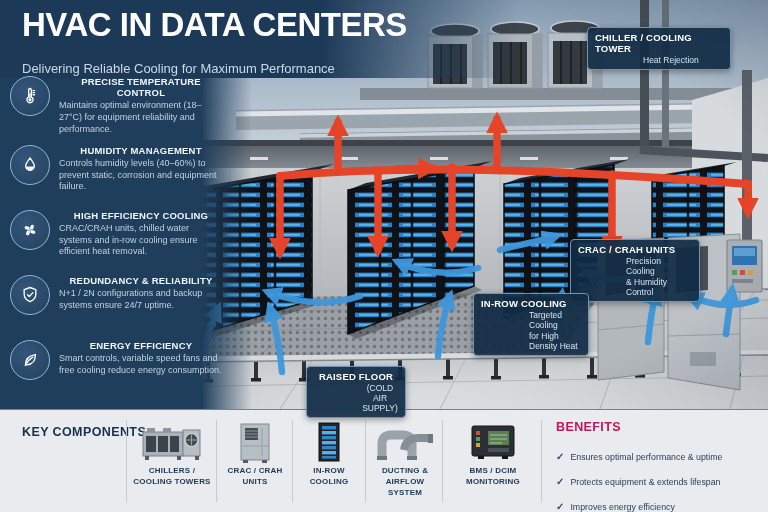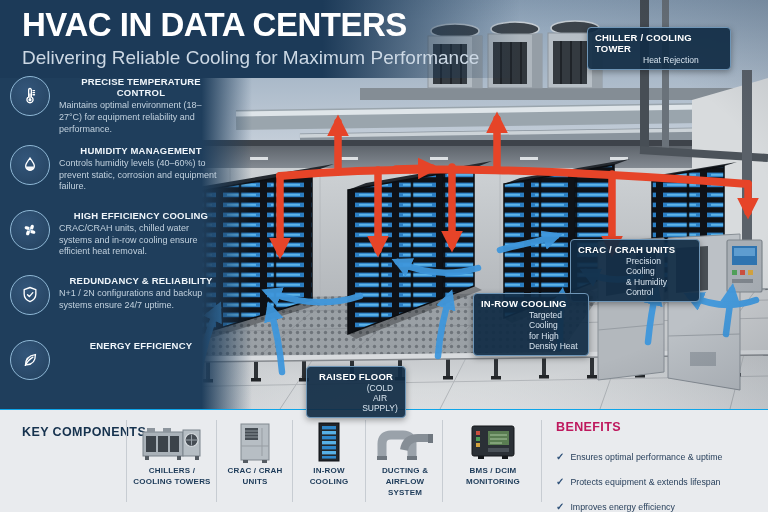--- a/index.html
+++ b/index.html
@@ -9,21 +9,21 @@
   
   .scene{position:absolute;left:0;top:0;width:768px;height:463px;overflow:hidden;background:#4d7c0f;}
   .scene svg.bg{position:absolute;left:0;top:0;}
   .ov-left{position:absolute;left:0;top:0;width:252px;height:409px;
     background:linear-gradient(90deg,#1f3e5c 0%,#1f3e5c 80%,rgba(31,62,92,0) 100%);}
   .ov-top{position:absolute;left:0;top:0;width:520px;height:78px;
     background:linear-gradient(90deg,#1c3a58 0%,#1c3a58 62%,rgba(28,58,88,0) 100%);}
 
   .hdr{position:absolute;left:22px;top:6px;z-index:5;}
   .hdr h1{margin:0;font-size:33px;font-weight:bold;color:#ffffff;letter-spacing:-0.5px;}
-  .hdr .sub{margin-top:3px;font-size:19px;color:#ccd8e4;}
+  .hdr .sub{margin-top:17px;font-size:13px;color:#ccd8e4;}
 
   .features{position:absolute;left:10px;top:76px;width:216px;z-index:5;list-style:none;margin:0;padding:0;}
   .feat{display:flex;gap:9px;margin-bottom:9px;min-height:56px;}
   .f-ic{flex:0 0 38px;width:38px;height:38px;border-radius:50%;border:1.5px solid #8fb8d6;
     background:radial-gradient(circle at 40% 35%,#33567a,#24415e);display:flex;align-items:center;justify-content:center;}
   .f-tx{width:164px;}
   .f-t{font-size:9.5px;font-weight:bold;color:#f0f6fb;letter-spacing:.2px;margin-bottom:2px;text-align:center;}
   .f-d{font-size:9px;color:#c2d1de;line-height:1.32;}
 
   
@@ -380,20 +380,21 @@
       </li>
       <li class="feat">
         <span class="f-ic">
           <svg width="20" height="20" viewBox="0 0 24 24" fill="none" stroke="#fff" stroke-width="1.6" stroke-linecap="round">
             <path d="M6.5 18.5C6.5 10.5 10.5 6.5 18.5 5.5c0 8-3 12-10.5 12.3" fill="none"></path>
             <path d="M6.5 18.5c2-4.5 5-7.5 9-10"></path>
           </svg>
         </span>
         <span class="f-tx">
           <div class="f-t">ENERGY EFFICIENCY</div>
+          <div class="f-d">Smart controls, variable speed fans and free cooling reduce energy consumption.</div>
         </span>
       </li>
     </ul>
 
     <div class="lbl lbl-chiller">
       <div class="t">CHILLER / COOLING TOWER</div>
       <div class="s">Heat Rejection</div>
     </div>
     <div class="lbl lbl-crac">
       <div class="t">CRAC / CRAH UNITS</div>

